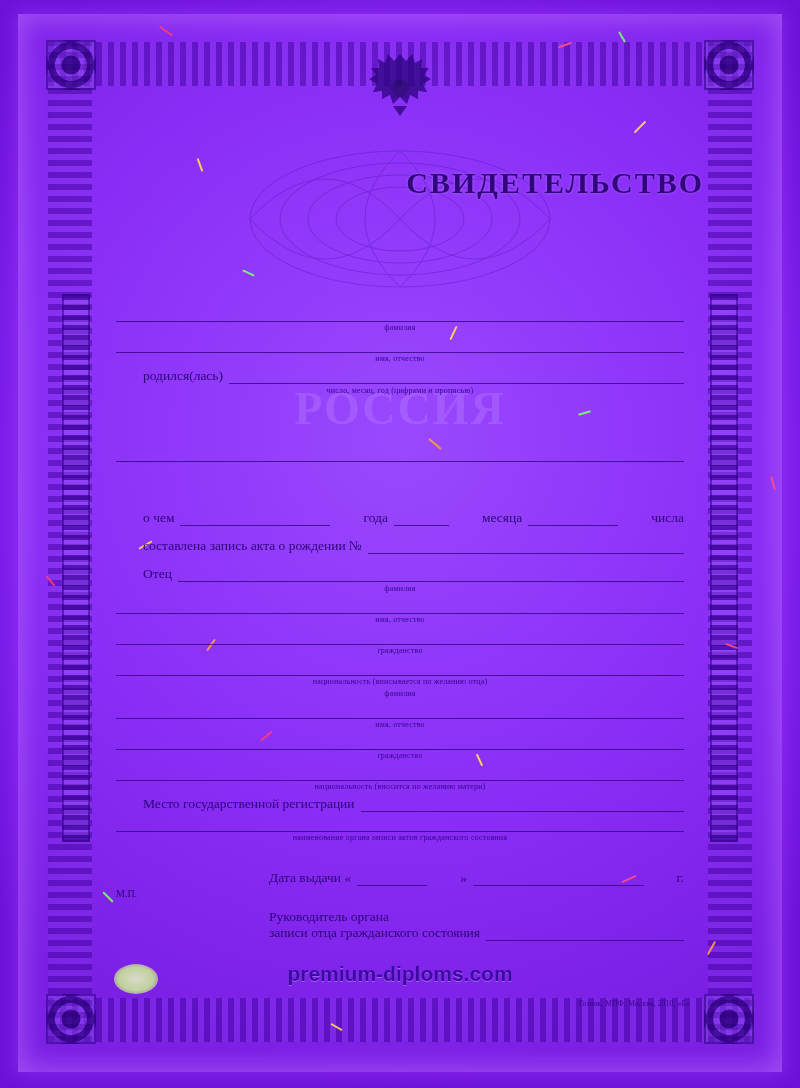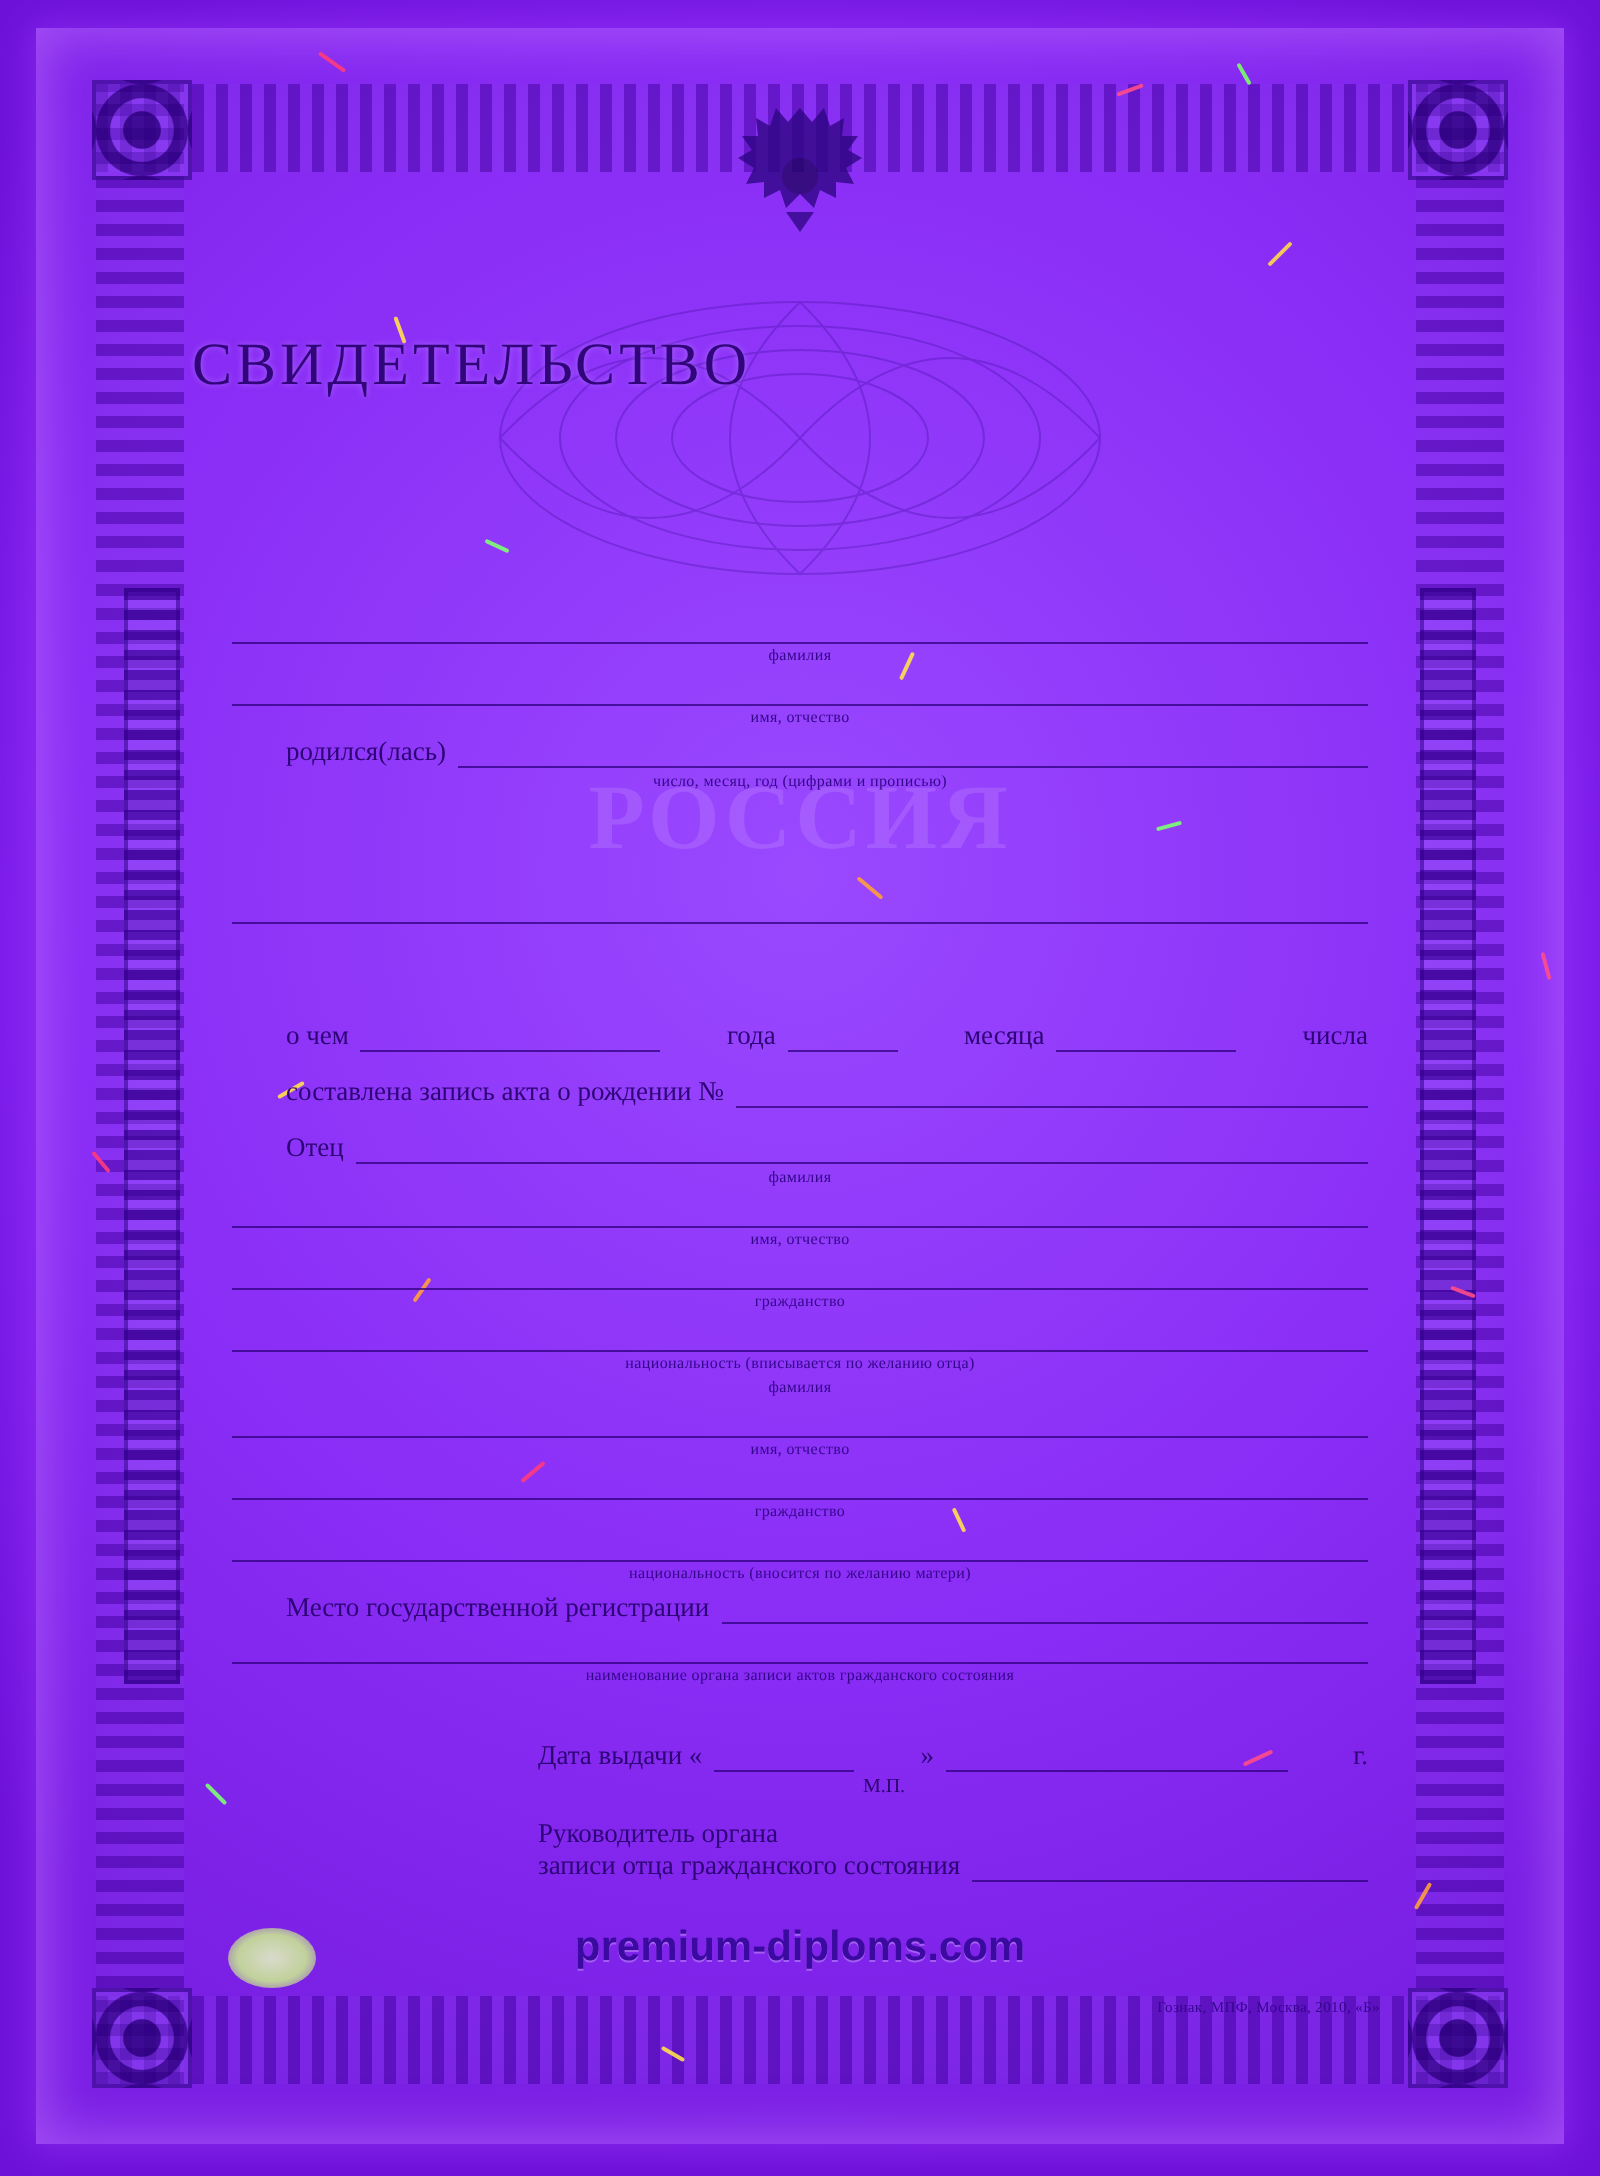--- a/index.html
+++ b/index.html
@@ -65,42 +65,42 @@
   }
 
   .emblem{
     position:absolute;left:50%;top:34px;transform:translateX(-50%);
     width:70px;height:76px;opacity:.9;
   }
 
   .content{position:absolute;left:78px;right:78px;top:120px;bottom:60px;color:#2b0570;}
 
   h1.title{
-    margin:30px 0 0 0;text-align:left;
-    font-size:30px;letter-spacing:2px;font-weight:normal;line-height:1.25;
+    margin:30px 0 0 0;text-align:right;
+    font-size:30px;letter-spacing:2px;font-weight:bold;line-height:1.25;
     color:#30067a;text-shadow:0 0 3px rgba(190,140,255,.55);
   }
   h1.title span{display:block;}
 
   .form{position:absolute;left:20px;right:20px;top:170px;}
   .row{position:relative;margin-bottom:2px;}
   .lbl{font-size:13.5px;color:#2d0576;white-space:nowrap;margin-left:27px;}
   .line{
     border-bottom:1px solid rgba(45,0,125,.75);
     height:17px;
   }
   .cap{
     font-size:8px;text-align:center;color:#34068a;letter-spacing:.2px;
     margin-top:1px;margin-bottom:3px;
   }
   .flex{display:flex;align-items:flex-end;gap:6px;}
   .grow{flex:1 1 auto;}
 
   .sig-block{margin-top:26px;}
-  .mp{font-size:10px;margin-left:84px;text-align:center;}
+  .mp{font-size:10px;}
 
   .watermark-url{
     position:absolute;left:50%;transform:translateX(-50%);
     bottom:86px;width:700px;text-align:center;
     font-family:"Liberation Sans", sans-serif;
     font-size:21px;font-weight:bold;color:#3b0aa0;
     text-shadow:0 1px 0 rgba(230,200,255,.35);
   }
   .print-note{
     position:absolute;right:92px;bottom:64px;

